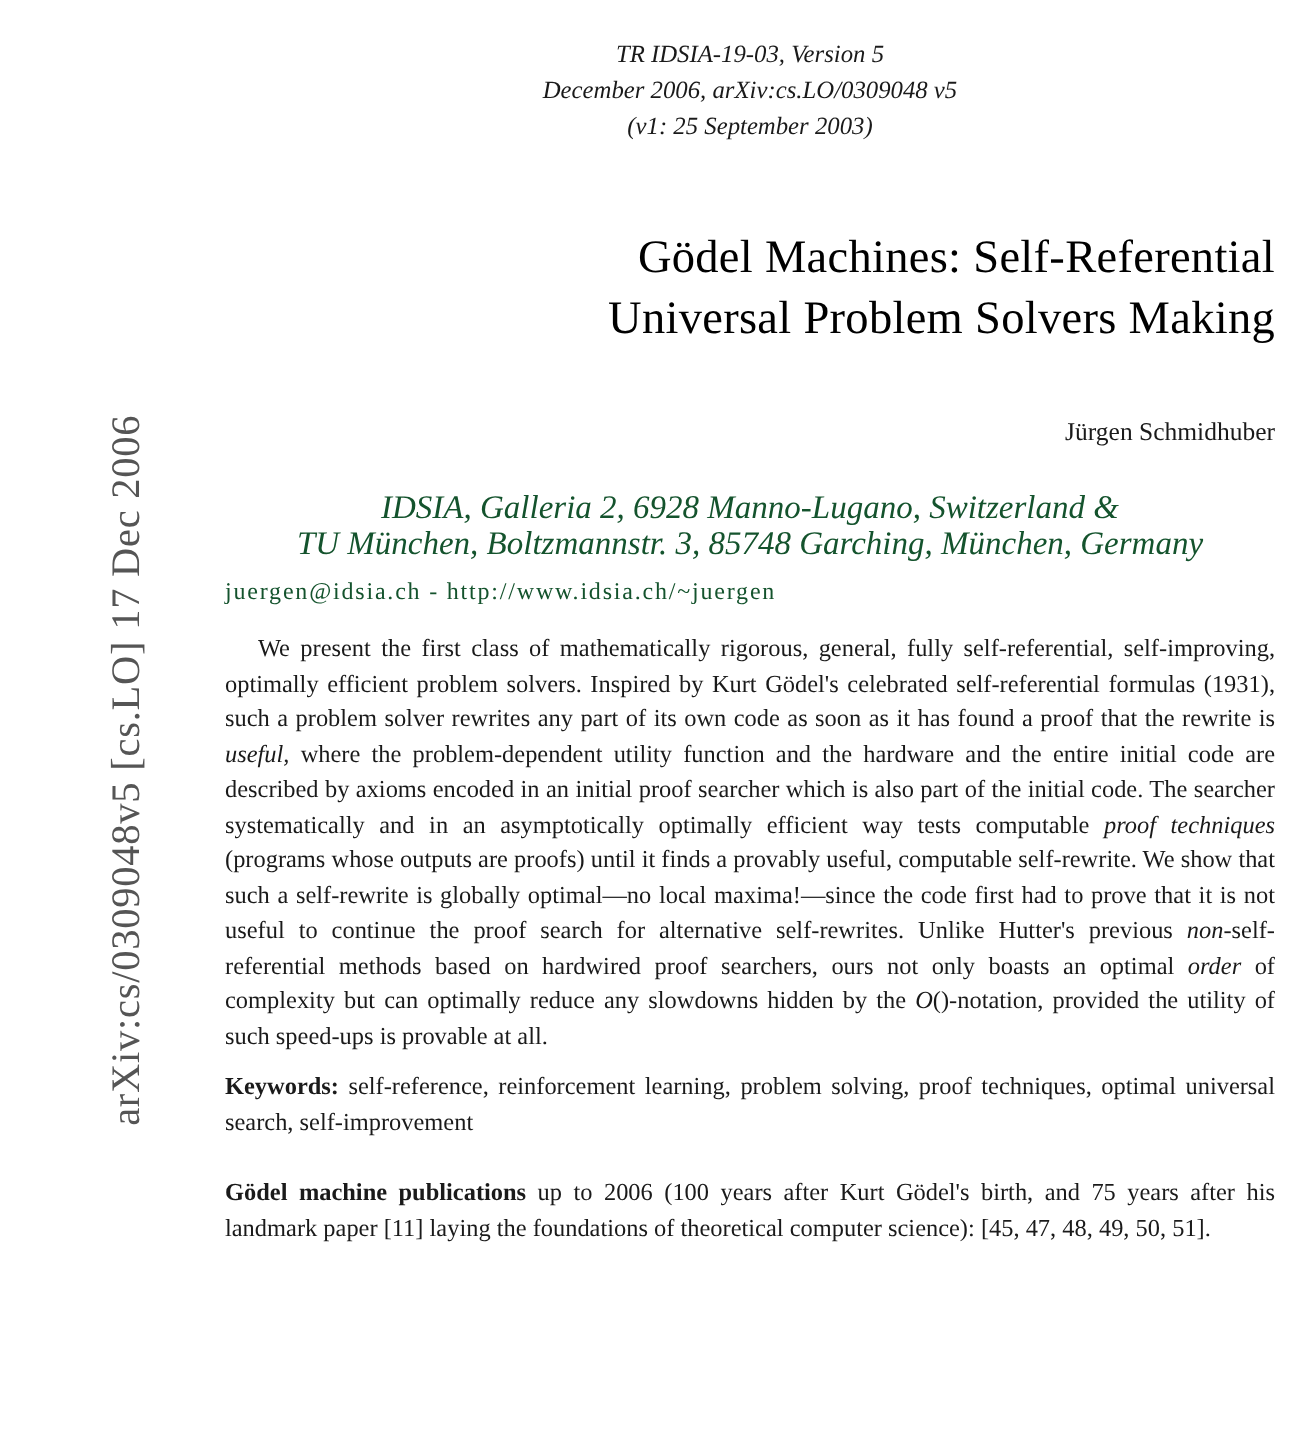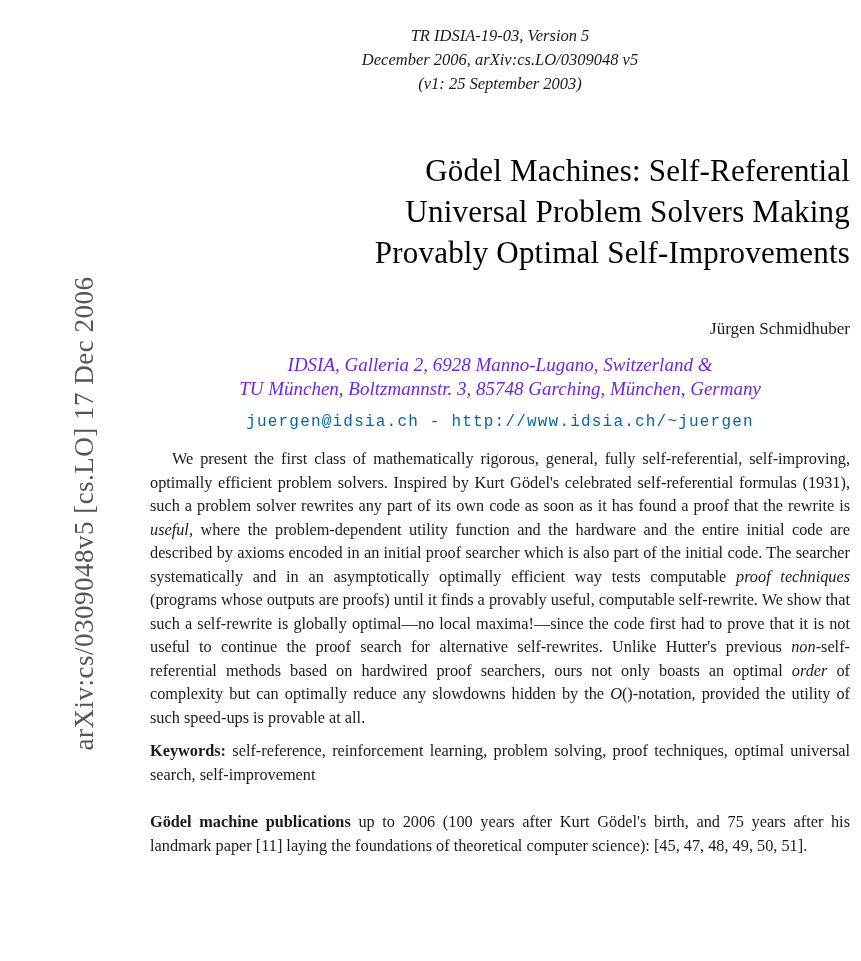--- a/index.html
+++ b/index.html
@@ -64,33 +64,33 @@
   .author {
     text-align: right;
     font-size: 17px;
     margin-top: 46px;
     color: #1a1a1a;
   }
 
   .affil {
     text-align: center;
     font-style: italic;
-    font-size: 19px;
+    font-size: 22px;
     line-height: 24px;
-    margin-top: 14px;
-    color: #6d28d9;
+    margin-top: 28px;
+    color: #14532d;
   }
 
   .contact {
-    text-align: center;
-    font-family: Liberation Mono, monospace;
+    text-align: left;
+    font-family: Liberation Serif, serif;
     font-size: 16px;
     letter-spacing: 1.2px;
     margin-top: 12px;
-    color: #0369a1;
+    color: #14532d;
   }
 
   .abstract-head {
     text-align: center;
     font-weight: bold;
     font-size: 16.5px;
     margin-top: 56px;
   }
 
   .abstract-body {
@@ -129,21 +129,20 @@
 
   <div class="report-block">
     <div class="report-line">TR IDSIA-19-03, Version 5</div>
     <div class="report-line">December 2006, arXiv:cs.LO/0309048 v5</div>
     <div class="report-line">(v1: 25 September 2003)</div>
   </div>
 
   <div class="title">
     <div>Gödel Machines: Self-Referential</div>
     <div>Universal Problem Solvers Making</div>
-    <div>Provably Optimal Self-Improvements</div>
   </div>
 
   <div class="author">Jürgen Schmidhuber</div>
 
   <div class="affil">
     <div>IDSIA, Galleria 2, 6928 Manno-Lugano, Switzerland &amp;</div>
     <div>TU München, Boltzmannstr. 3, 85748 Garching, München, Germany</div>
   </div>
 
   <div class="contact">juergen@idsia.ch - http://www.idsia.ch/~juergen</div>

